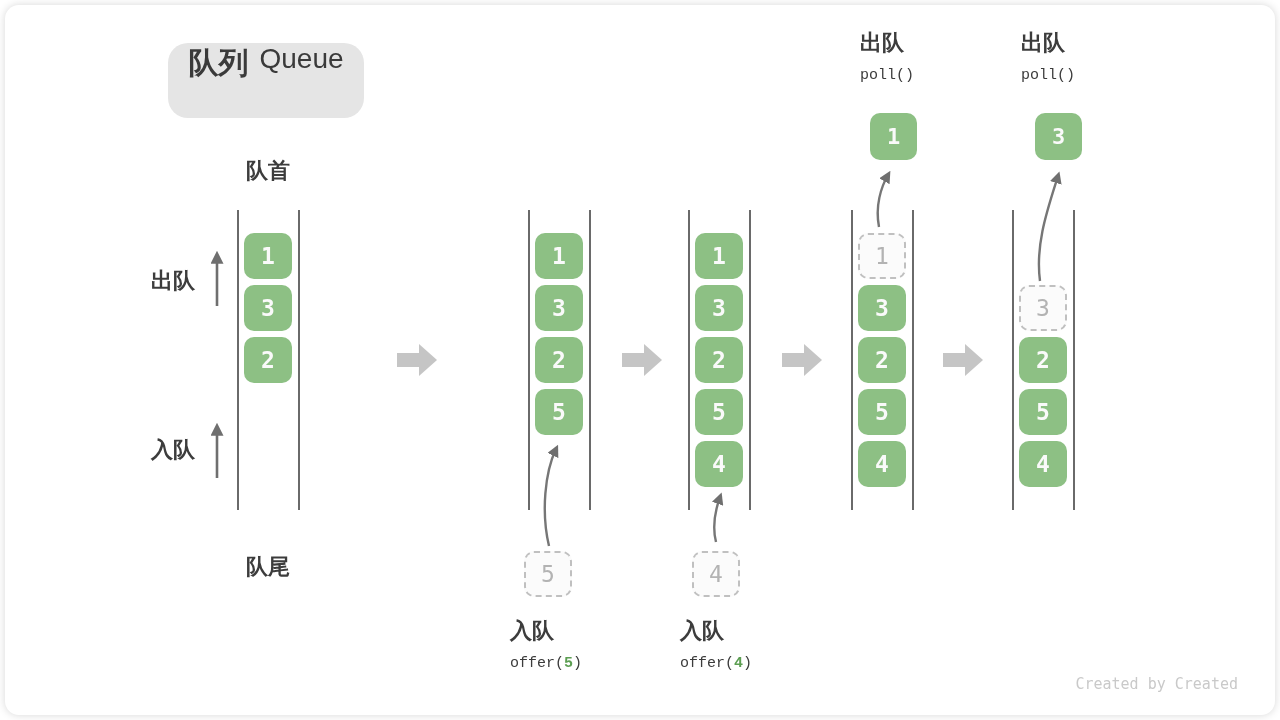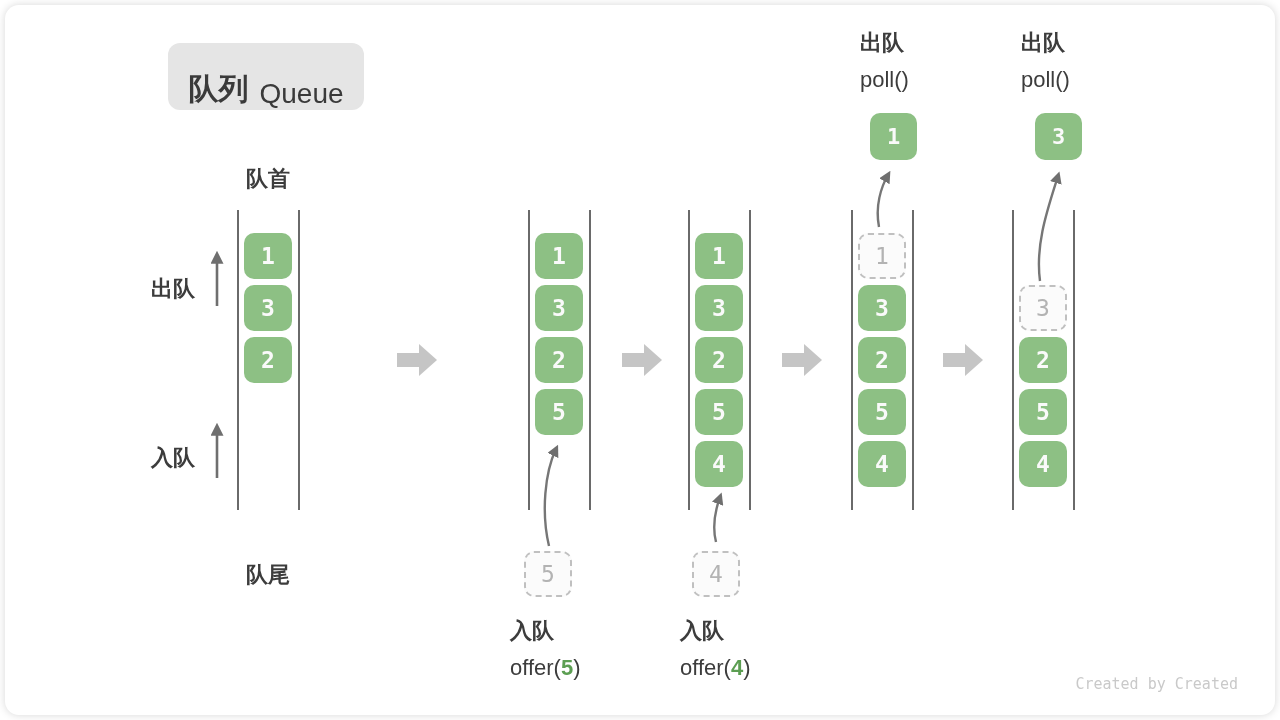--- a/index.html
+++ b/index.html
@@ -10,48 +10,48 @@
   }
   .card {
     position:absolute; left:5px; top:5px; width:1270px; height:710px;
     background:#ffffff; border-radius:14px;
     box-shadow:0 0 9px rgba(0,0,0,.16);
   }
   .layer { position:absolute; left:0; top:0; width:1280px; height:720px; }
 
   
   .badge {
-    position:absolute; left:168px; top:43px; width:196px; height:67px;
-    background:#e5e5e5; border-radius:12px;
-    display:flex; align-items:flex-end; justify-content:center; gap:11px;
+    position:absolute; left:168px; top:43px; width:196px; height:75px;
+    background:#e5e5e5; border-radius:20px;
+    display:flex; align-items:flex-start; justify-content:center; gap:11px;
   }
   .badge .zh { font-size:30px; font-weight:700; color:#3a3a3a; }
   .badge .en { font-family:Liberation Sans, sans-serif; font-size:28px; color:#3a3a3a; }
 
   
-  .lbl { position:absolute; color:#3c3c3c; font-size:22px; font-weight:700;margin-top:8px; }
+  .lbl { position:absolute; color:#3c3c3c; font-size:22px; font-weight:700; }
   .lbl.center { width:64px; text-align:center; }
 
   
   .chan { position:absolute; background:#6a6a6a; }
   .cell {
     position:absolute; background:#8dc084; border-radius:10px;
     color:#fafafa; font-family:"DejaVu Sans Mono", monospace;
     font-size:23px; font-weight:700;
     display:flex; align-items:center; justify-content:center;
   }
   .cell.dashed {
     background:#fbfbfb; border:2px dashed #c0c0c0; color:#b3b3b3; font-weight:400;
   }
   .cell.out { font-size:22px; }
 
   
   .action { position:absolute; color:#3c3c3c; }
   .action .zh { font-size:22px; font-weight:600; margin-bottom:9px; }
-  .action .code { font-family:Liberation Sans, sans-serif; font-size:22px; }
+  .action .code { font-family:Liberation Mono, monospace; font-size:15px; }
   .action .arg { color:#5c9e52; font-weight:700; }
 
   .watermark {
     position:absolute; right:42px; top:675px;
     font-family:"DejaVu Sans Mono", monospace; font-size:15px; color:#c9c9c9;
   }
   svg.overlay { position:absolute; left:0; top:0; pointer-events:none; }
 </style>
 </head>
 <body>

